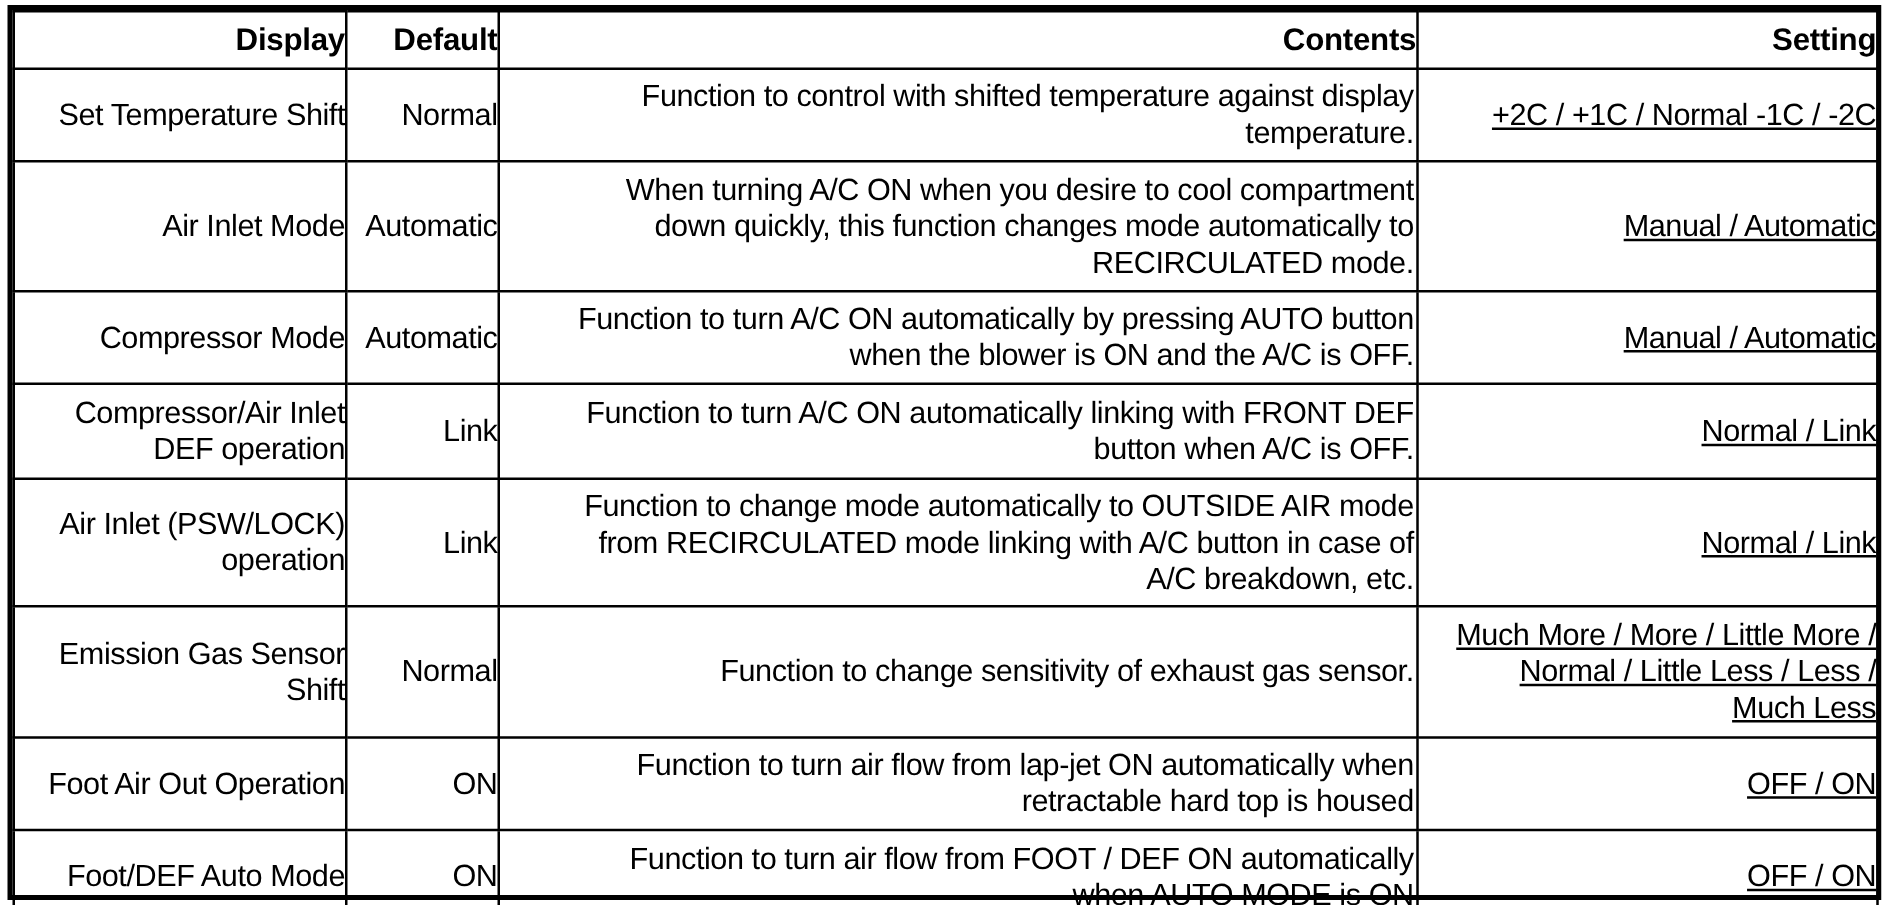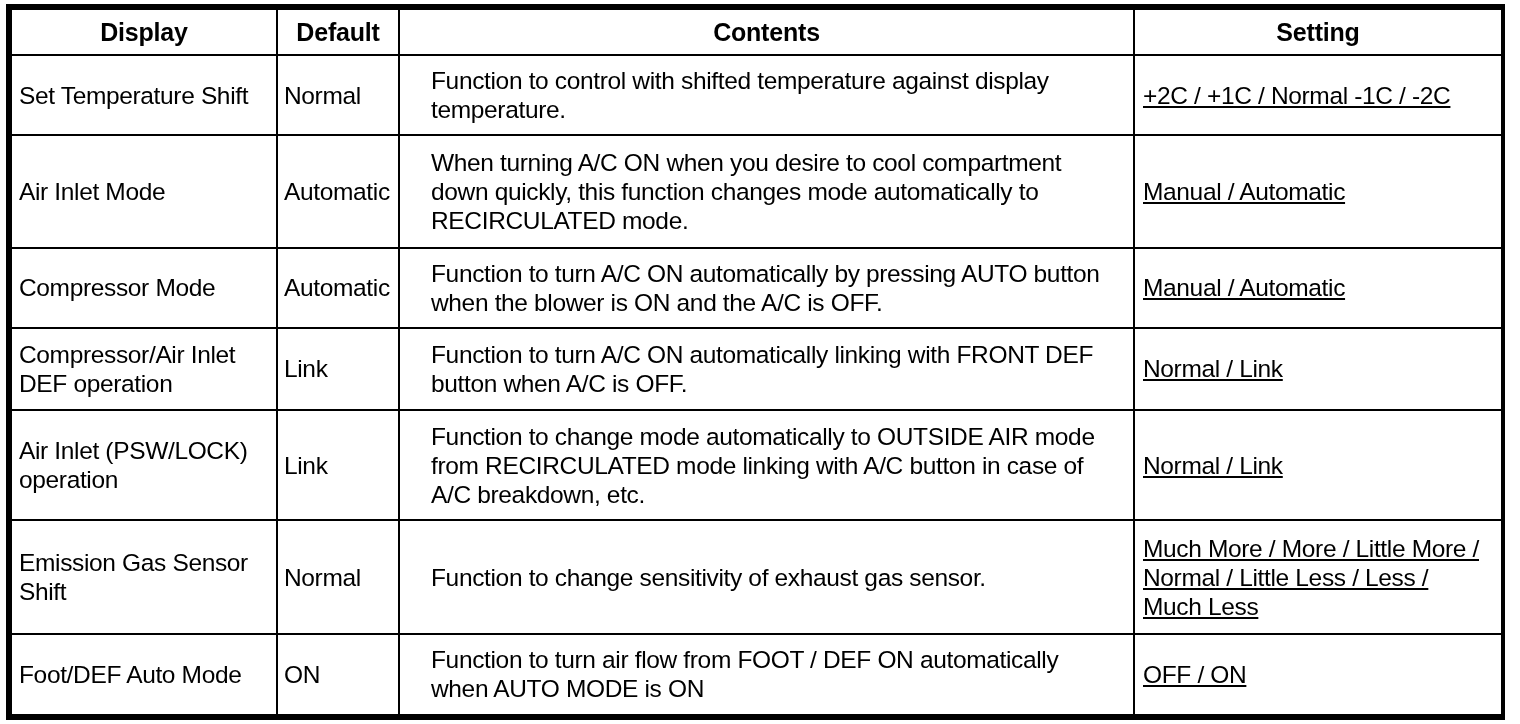--- a/index.html
+++ b/index.html
@@ -31,20 +31,21 @@
     height: 100%;
     table-layout: fixed;
   }
 
   table.spec th,
   table.spec td {
     border: 2px solid #000;
     padding: 0;
     vertical-align: middle;
     overflow: visible;
+    text-align: right;
   }
 
   
   col.c-display { width: 266px; }
   col.c-default { width: 122px; }
   col.c-contents { width: 735px; }
   col.c-setting  { width: 368px; }
 
   thead th {
     height: 44px;
@@ -187,20 +188,35 @@
           </td>
         <td class="col-contents">
             <div class="cell">Function to change sensitivity of exhaust gas sensor.</div>
           </td>
         <td class="col-setting">
             <div class="cell">Much More / More / Little More /
 Normal / Little Less / Less /
 Much Less</div>
           </td>
       </tr>
+      <tr class="r6">
+        <td class="col-display">
+            <div class="cell">Foot Air Out Operation</div>
+          </td>
+        <td class="col-default">
+            <div class="cell">ON</div>
+          </td>
+        <td class="col-contents">
+            <div class="cell">Function to turn air flow from lap-jet ON automatically when
+retractable hard top is housed</div>
+          </td>
+        <td class="col-setting">
+            <div class="cell">OFF / ON</div>
+          </td>
+      </tr>
       <tr class="r7">
         <td class="col-display">
             <div class="cell">Foot/DEF Auto Mode</div>
           </td>
         <td class="col-default">
             <div class="cell">ON</div>
           </td>
         <td class="col-contents">
             <div class="cell">Function to turn air flow from FOOT / DEF ON automatically
 when AUTO MODE is ON</div>

